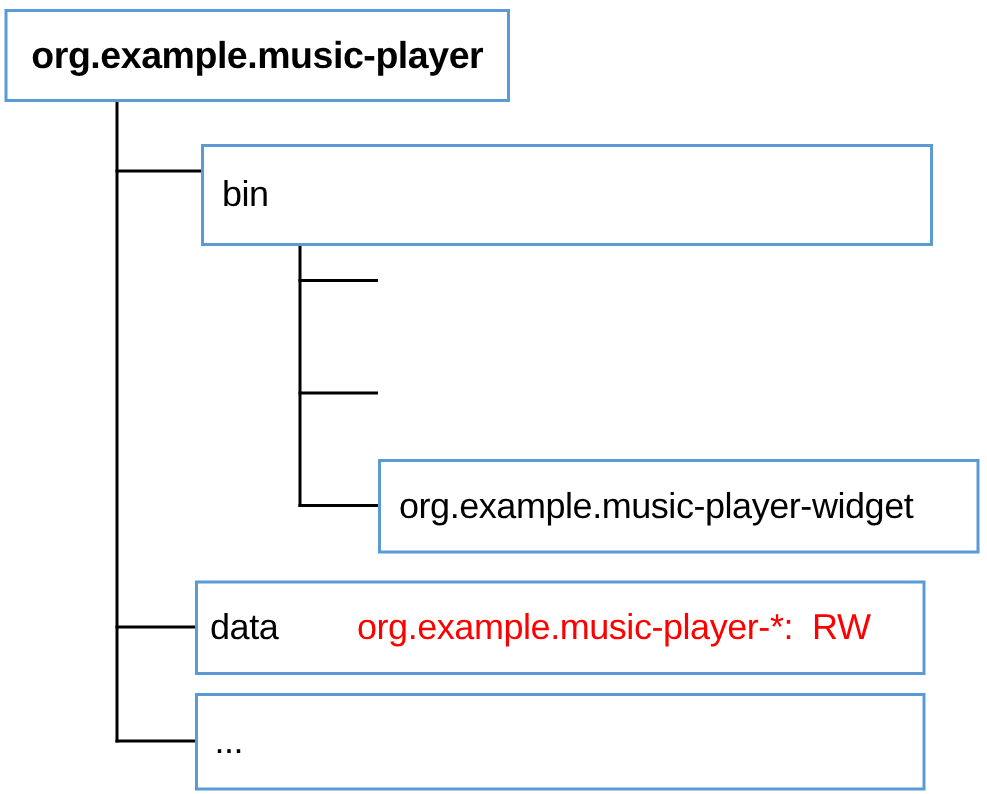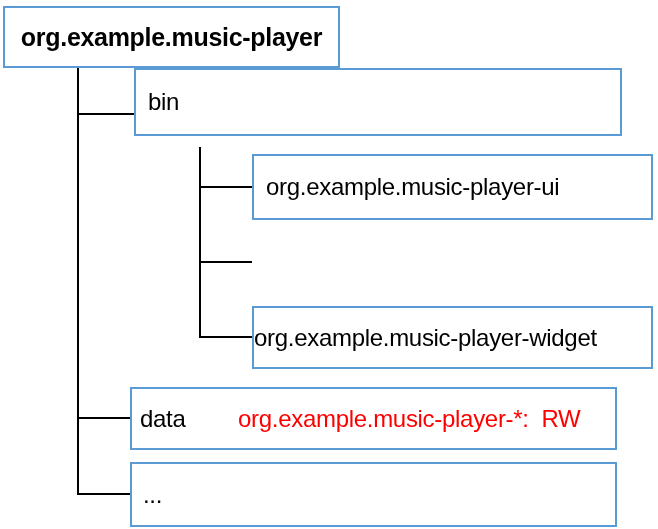--- a/index.html
+++ b/index.html
@@ -29,24 +29,24 @@
     background: var(--box-background);
     border: 2px solid var(--box-border);
     display: flex;
     align-items: center;
     font-size: 24px;
     letter-spacing: -0.3px;
     color: var(--text);
     white-space: pre;
   }
   .n-root    { left: 3px;   top: 6px;   width: 337px; height: 62px; justify-content: center; font-weight: bold; font-size: 25px; }
-  .n-bin     { left: 134px; top: 68px;  width: 488px; height: 68px; padding-left: 12px; }
+  .n-bin     { left: 134px; top: 96px;  width: 488px; height: 68px; padding-left: 12px; }
   .n-ui      { left: 252px; top: 154px; width: 401px; height: 66px; padding-left: 12px; }
   .n-service { left: 252px; top: 230px; width: 401px; height: 65px; padding-left: 12px; }
-  .n-widget  { left: 252px; top: 306px; width: 401px; height: 63px; }
+  .n-widget  { left: 252px; top: 306px; width: 401px; height: 63px; padding-left: 12px; }
   .n-data    { left: 130px; top: 387px; width: 487px; height: 63px; padding-left: 8px; }
   .n-more    { left: 130px; top: 462px; width: 487px; height: 65px; padding-left: 11px; }
   .annotation {
     position: absolute;
     left: 106px;
     top: 50%;
     transform: translateY(-50%);
     color: var(--annotation-text);
     white-space: pre;
   }
@@ -78,23 +78,20 @@
   <div class="line l-widget"></div>
 
   <div class="node n-root">
     <span>org.example.music-player</span>
   </div>
 
   <div class="node n-bin">
     <span>bin</span>
   </div>
 
-  <div class="node n-ui">
-    <span>org.example.music-player-ui</span>
-  </div>
 
 
   <div class="node n-widget">
     <span>org.example.music-player-widget</span>
   </div>
 
   <div class="node n-data">
     <span>data</span>
     <span class="annotation">org.example.music-player-*:  RW</span>
   </div>

